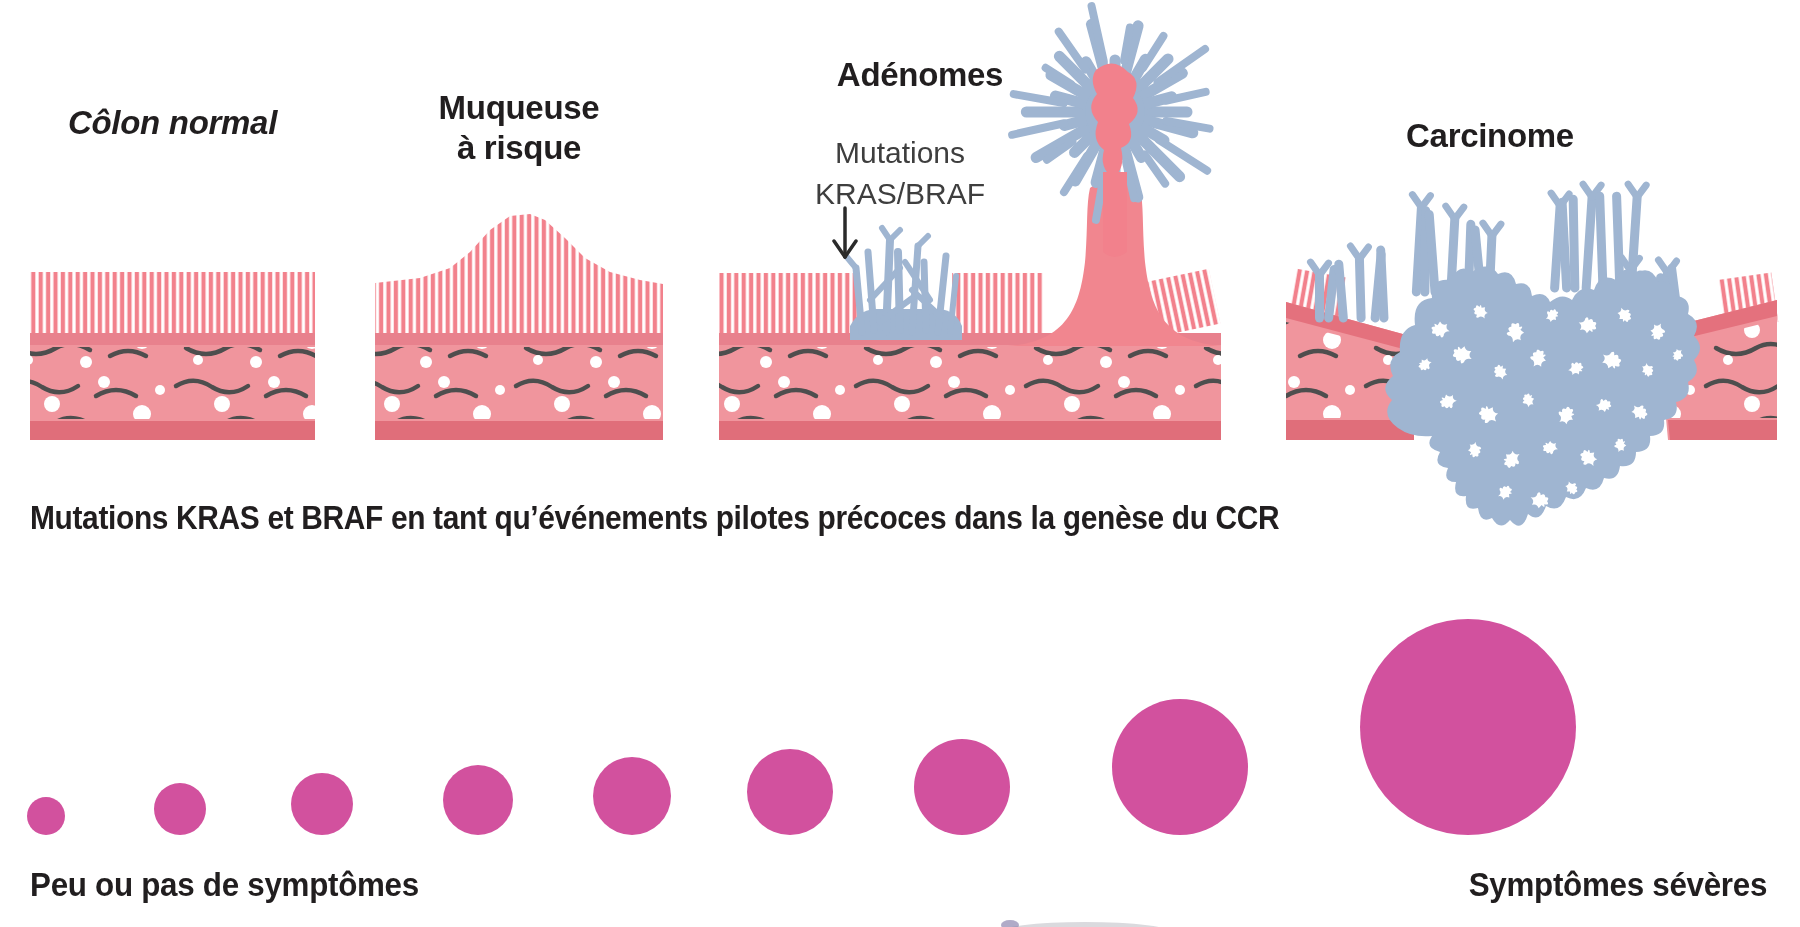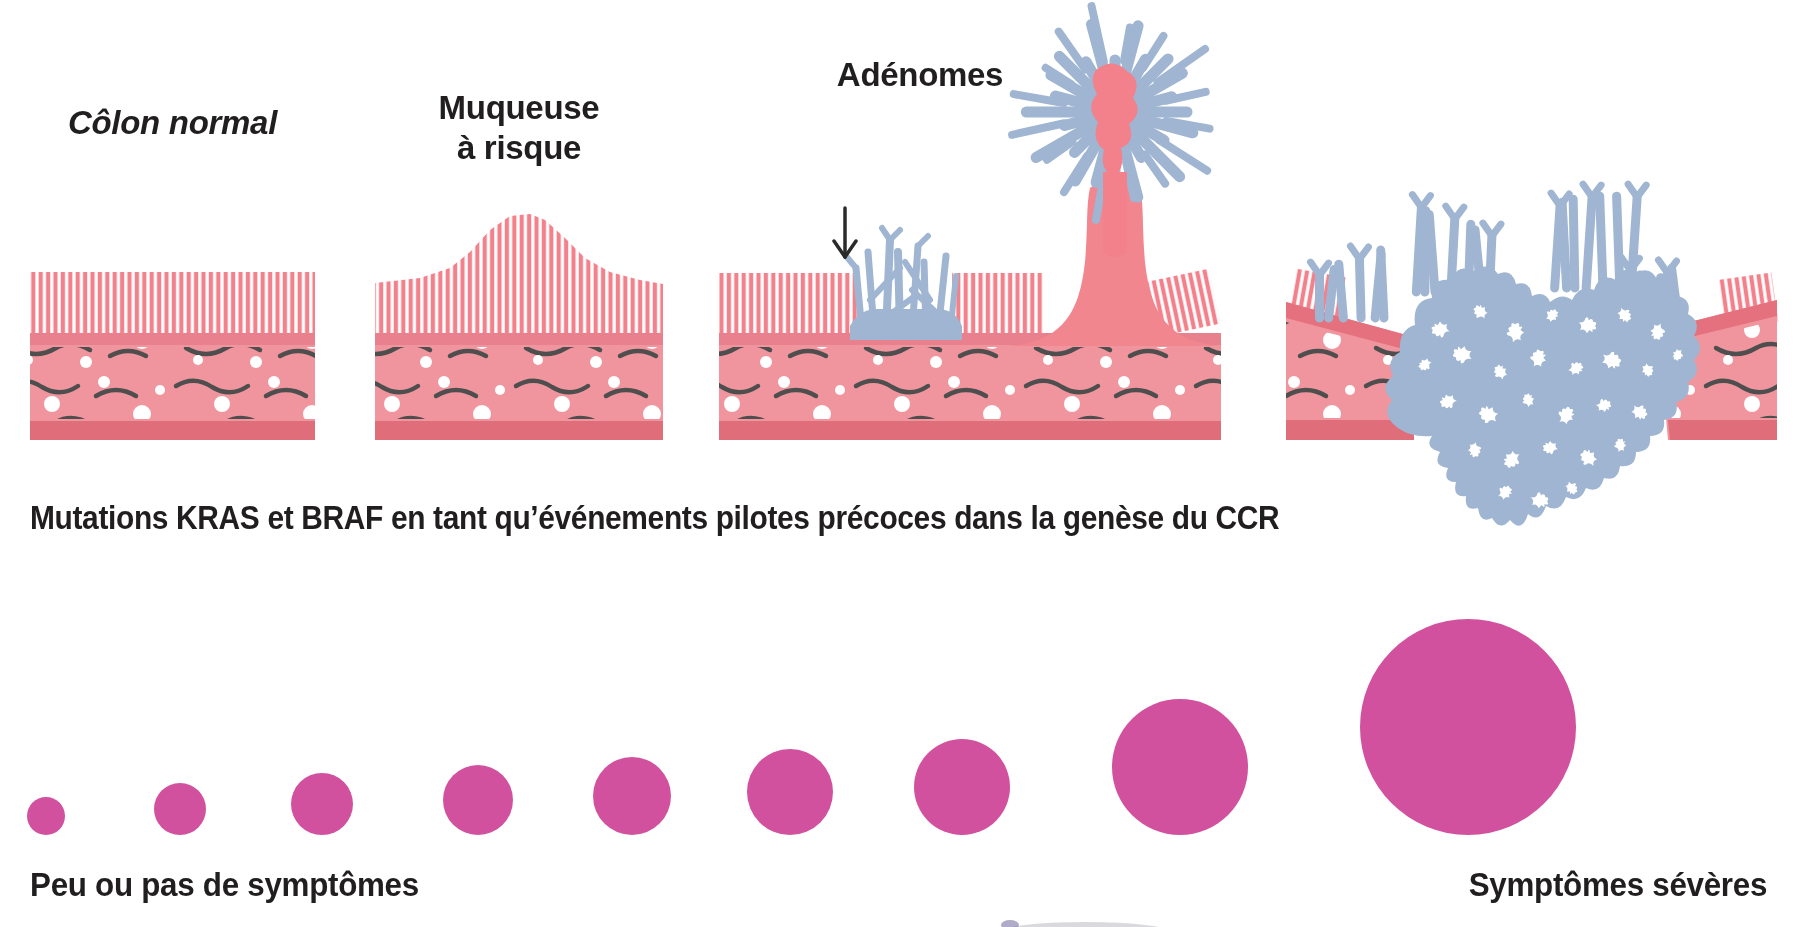--- a/index.html
+++ b/index.html
@@ -277,20 +277,25 @@
 
   <div class="lbl" style="left:30px;top:103px;width:285px;font-style:italic;">Côlon normal</div>
 
   <div class="lbl" style="left:375px;top:88px;width:288px;">
     <div>Muqueuse</div>
     <div>à risque</div>
   </div>
 
   <div class="lbl" style="left:760px;top:55px;width:320px;">Adénomes</div>
 
-
+  <div class="annot" style="left:770px;top:132px;width:260px;">
+    <div>Mutations</div>
+    <div>KRAS/BRAF</div>
+  </div>
+
+  <div class="lbl" style="left:1330px;top:116px;width:320px;">Carcinome</div>
 
   <div class="caption">Mutations KRAS et BRAF en tant qu’événements pilotes précoces dans la genèse du CCR</div>
 
   <div id="lbl-left" class="bottomlbl">Peu ou pas de symptômes</div>
 
   <div id="lbl-right" class="bottomlbl">Symptômes sévères</div>
 </div>
 
 </body></html>

